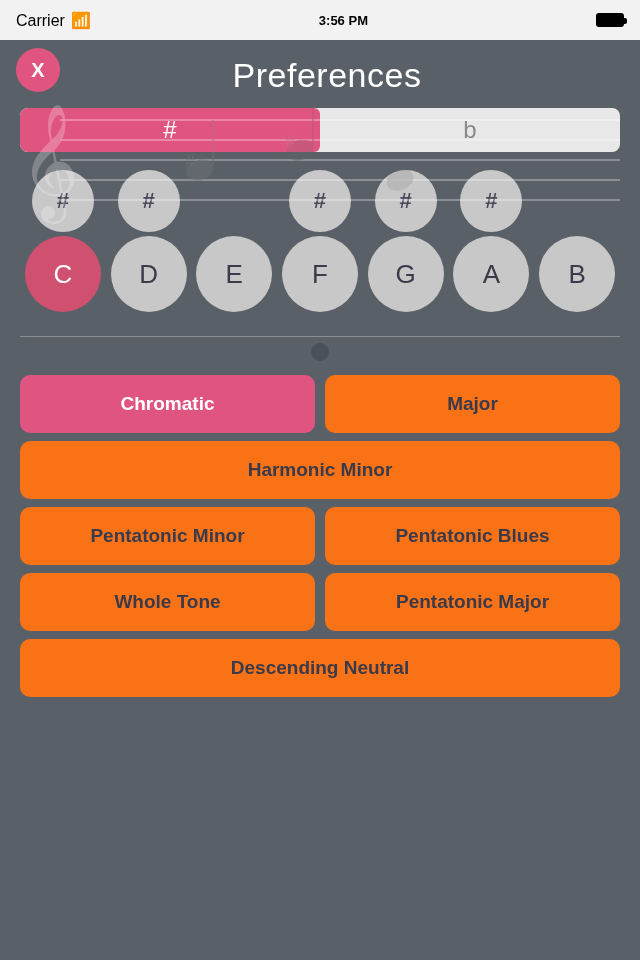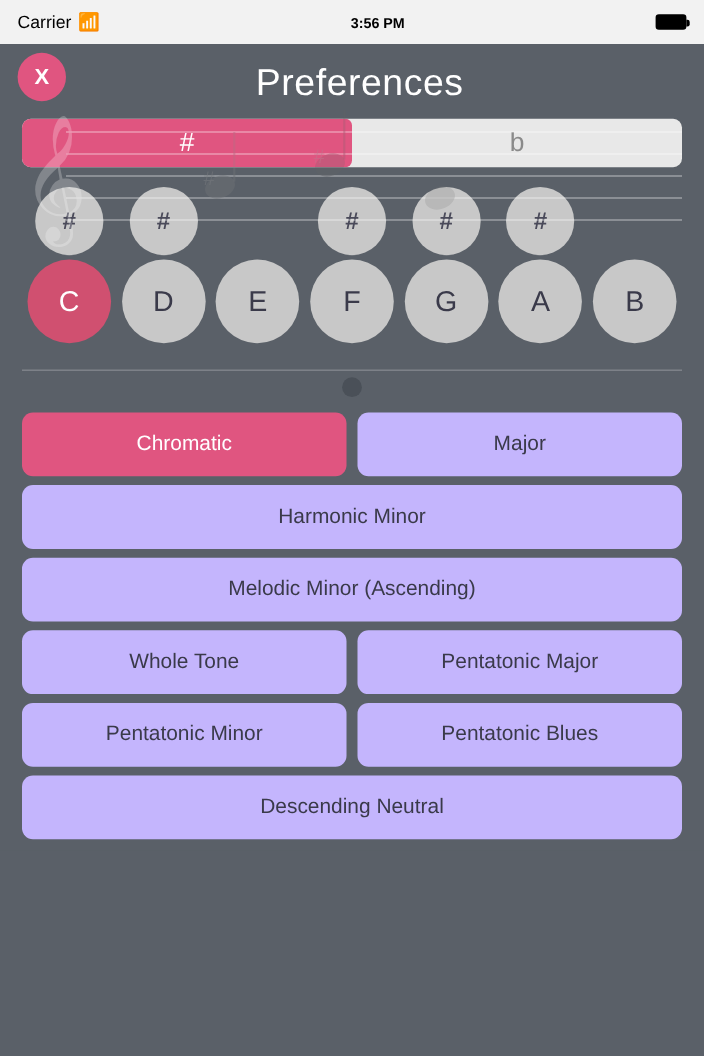--- a/index.html
+++ b/index.html
@@ -215,32 +215,32 @@
       display: flex;
       gap: 10px;
     }
 
     .scale-btn {
       flex: 1;
       height: 58px;
       border-radius: 10px;
       border: none;
       font-size: 19px;
-      font-weight: 400;
+      font-weight: 700;
       cursor: pointer;
       display: flex;
       align-items: center;
       justify-content: center;
     }
     .scale-btn.active {
       background: #e05580;
       color: white;
     }
     .scale-btn.inactive {
-      background: #c4b5fd;
+      background: #f97316;
       color: #3a3a4a;
     }
   </style>
 </head>
 <body>
 
 <div class="status-bar">
   <div class="carrier">
     <span>Carrier</span>
     <span>📶</span>
@@ -315,34 +315,31 @@
 
     <div class="scale-row">
       <button class="scale-btn active">Chromatic</button>
       <button class="scale-btn inactive">Major</button>
     </div>
 
     <div class="scale-row">
       <button class="scale-btn inactive">Harmonic Minor</button>
     </div>
 
-    <div class="scale-row">
-      <button class="scale-btn inactive">Melodic Minor (Ascending)</button>
-    </div>
-
+
+
+    <div class="scale-row">
+      <button class="scale-btn inactive">Pentatonic Minor</button>
+      <button class="scale-btn inactive">Pentatonic Blues</button>
+    </div>
 
     <div class="scale-row">
       <button class="scale-btn inactive">Whole Tone</button>
       <button class="scale-btn inactive">Pentatonic Major</button>
     </div>
 
     <div class="scale-row">
-      <button class="scale-btn inactive">Pentatonic Minor</button>
-      <button class="scale-btn inactive">Pentatonic Blues</button>
-    </div>
-
-    <div class="scale-row">
       <button class="scale-btn inactive">Descending Neutral</button>
     </div>
 
   </div>
 
 </div>
 
 </body></html>

